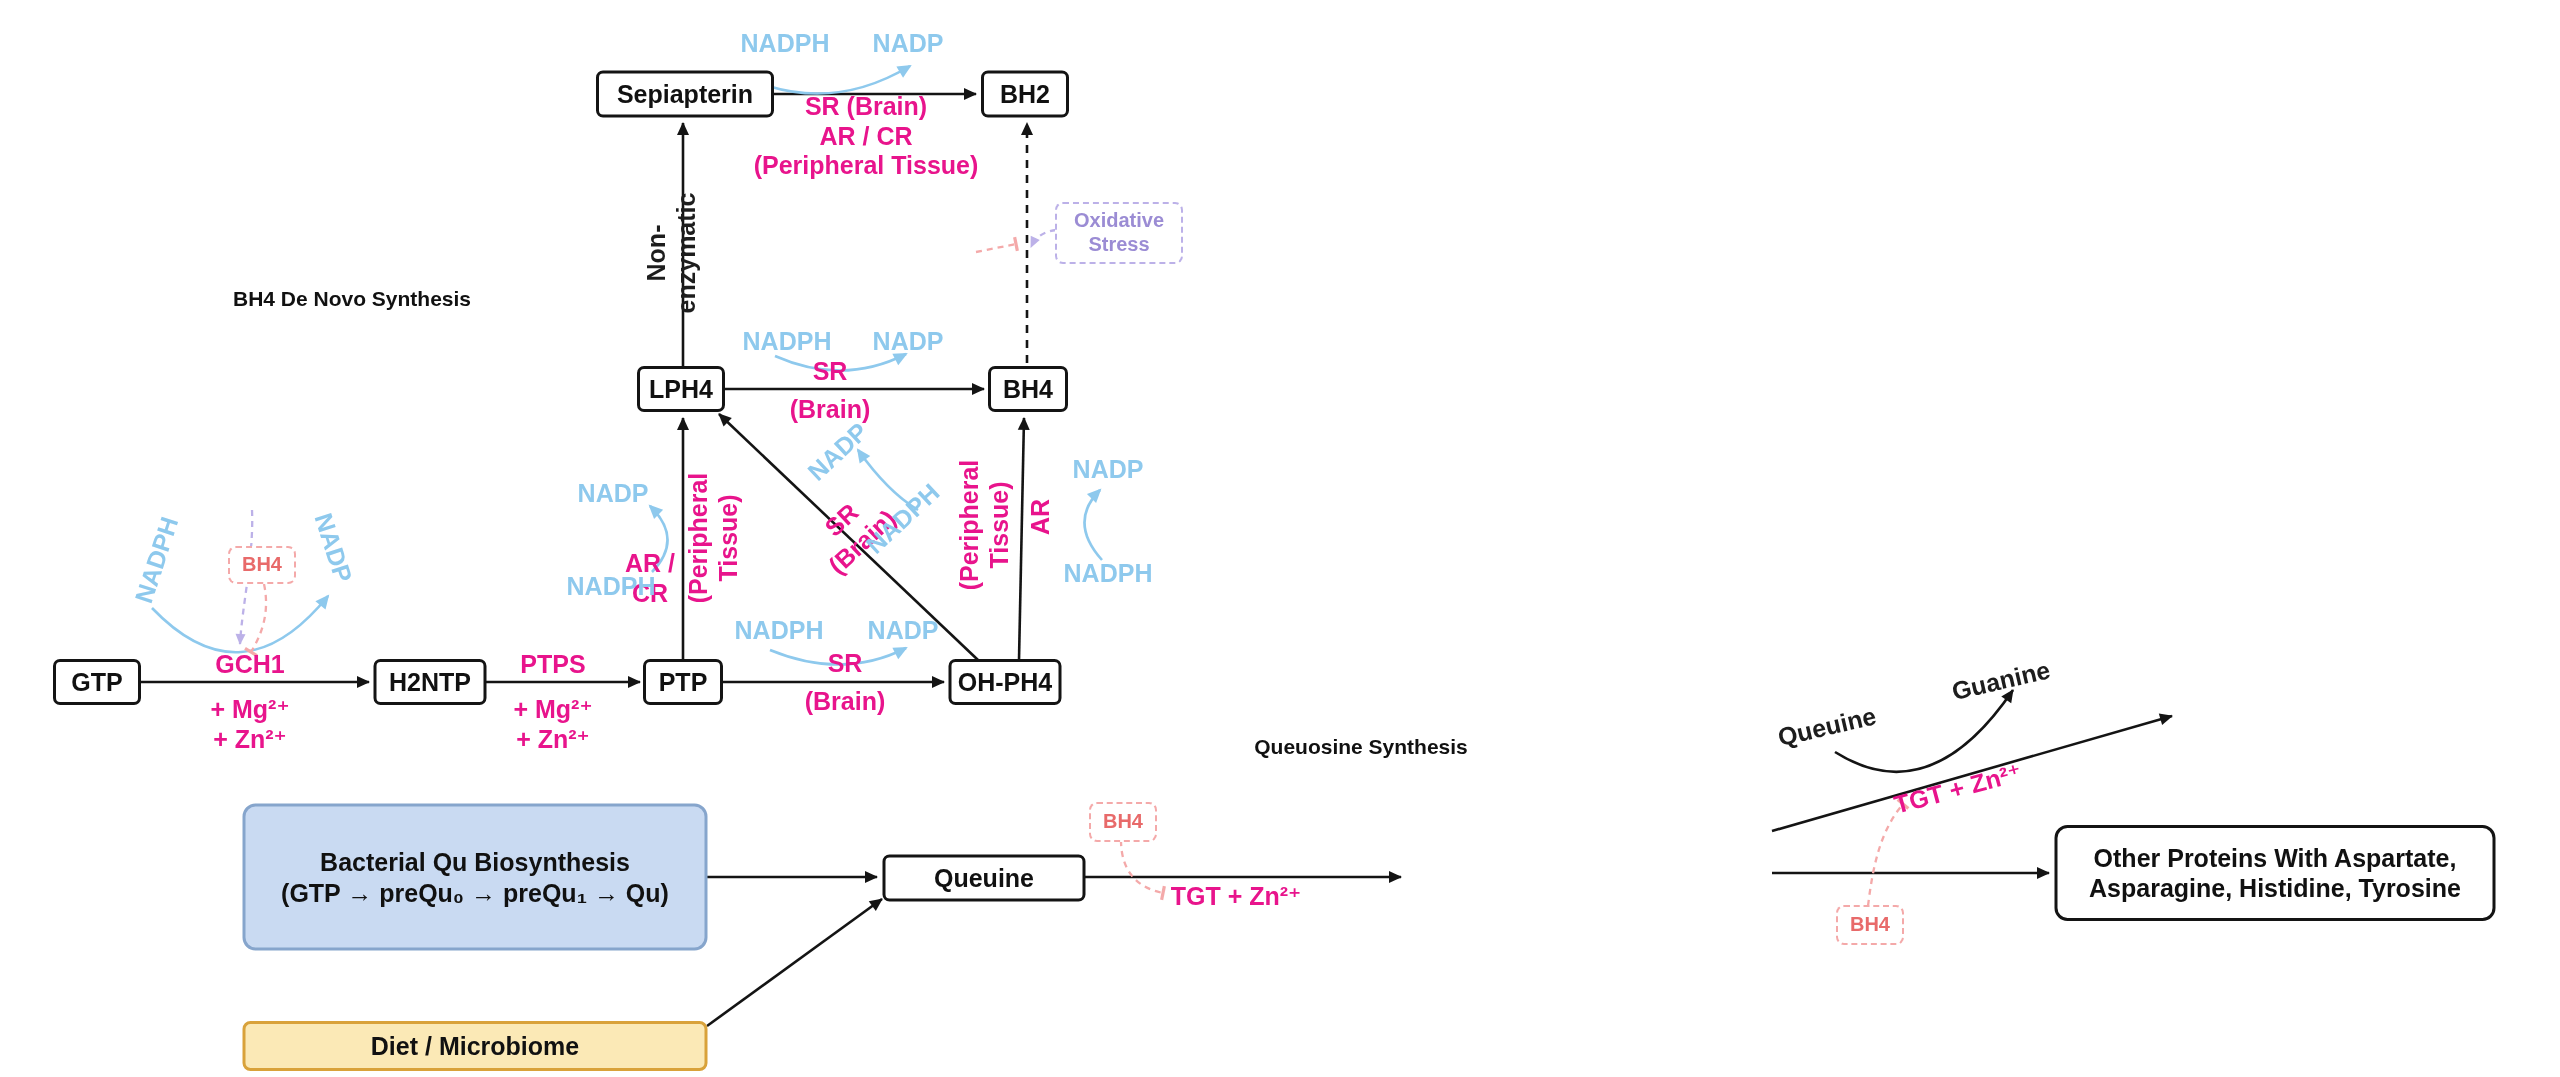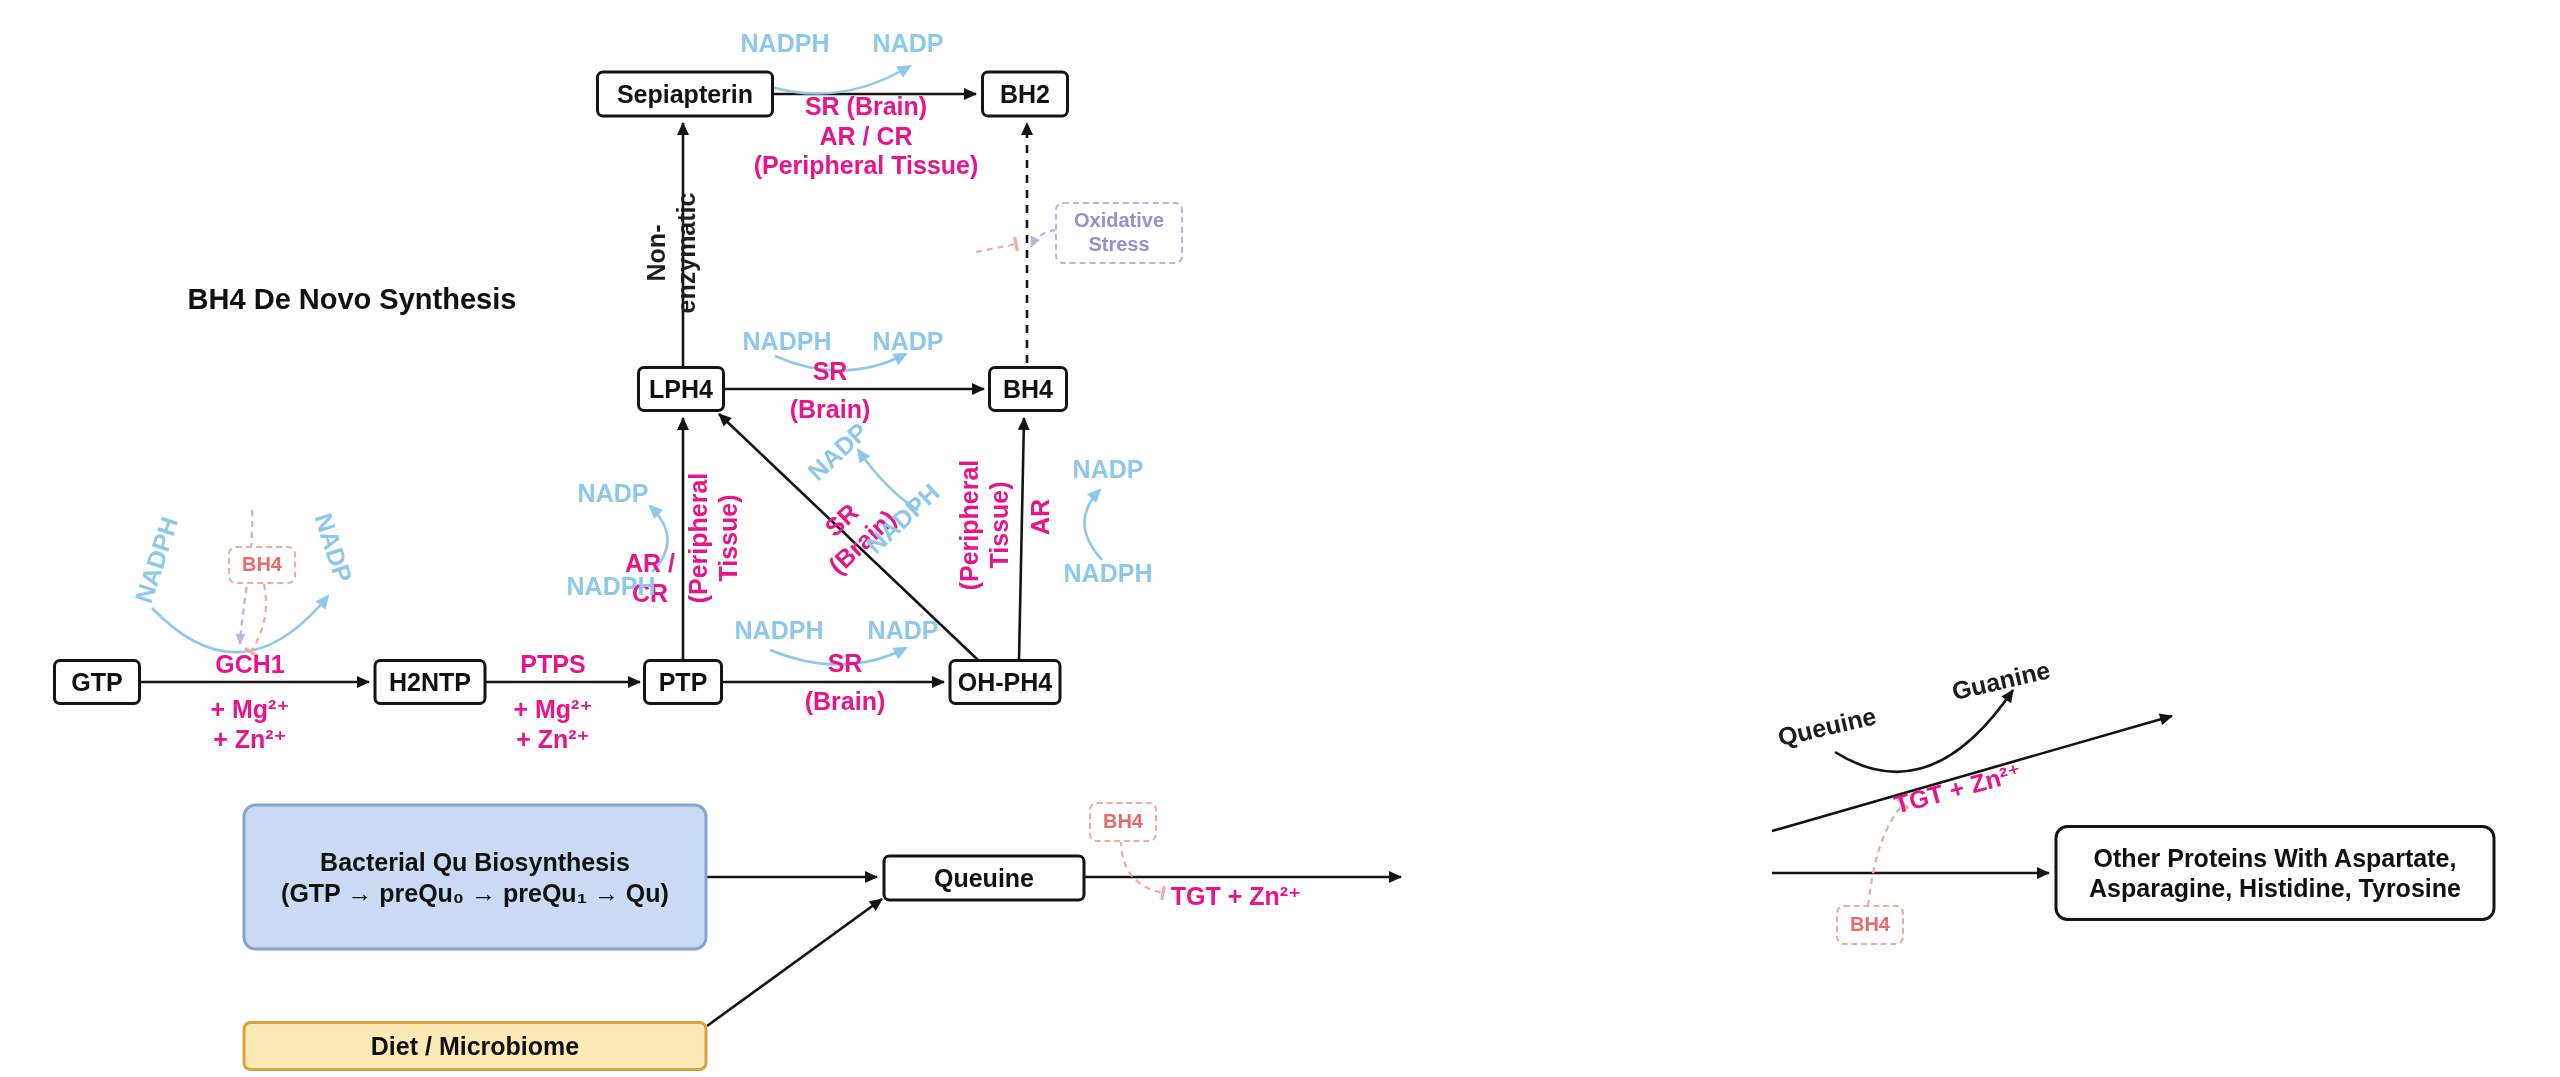--- a/index.html
+++ b/index.html
@@ -8,21 +8,21 @@
     font-family:"Liberation Sans","DejaVu Sans",sans-serif; overflow:hidden;
   }
   svg.arrows{position:absolute; left:0; top:0; width:2560px; height:1077px;}
   .lbl{
     position:absolute; font-weight:bold; white-space:pre-line; text-align:center;
     transform:translate(-50%,-50%) rotate(var(--r,0deg)); line-height:1.18; font-size:25px;
   }
   .cof{color:#8ec9ed;}
   .enz{color:#e8148c;}
   .blk{color:#1d1d1d;}
-  .title{font-size:29px; color:#111;}
+  .title{font-size:21px; color:#111;}
   .node{
     position:absolute; transform:translate(-50%,-50%); background:#fff;
     border:3px solid #141414; border-radius:7px; display:flex; align-items:center; justify-content:center;
     font-weight:bold; font-size:25px; color:#111; white-space:pre-line; text-align:center; line-height:1.22;
   }
   .bigbox{border-radius:13px;}
   .bacterial{background:#c9daf2; border-color:#86a5cc;}
   .diet{background:#fbe9b6; border-color:#d9a23a;}
   .qutrna{background:#d7e8d0; border-color:#3f3f3f; border-width:2.5px;}
   .regbox{
@@ -90,20 +90,21 @@
 
     <g stroke="#f4a9a9" stroke-width="2.3" fill="none" stroke-dasharray="6 5">
       <path d="M264,584 C270,612 262,634 251,652" marker-end="url(#rb)"></path>
       <path d="M976,252 L1016,244" marker-end="url(#rb)"></path>
       <path d="M1121,840 C1121,872 1138,888 1163,893" marker-end="url(#rb)"></path>
       <path d="M1868,906 C1873,864 1881,830 1903,804" marker-end="url(#rb)"></path>
     </g>
   </svg>
 
   <div class="lbl title" style="left:352px; top:299px;">BH4 De Novo Synthesis</div>
+  <div class="lbl title" style="left:1361px; top:747px;">Queuosine Synthesis</div>
 
   <div class="node" style="left:97px;  top:682px; width:82px;  height:40px;">GTP</div>
   <div class="node" style="left:430px; top:682px; width:107px; height:40px;">H2NTP</div>
   <div class="node" style="left:683px; top:682px; width:74px;  height:40px;">PTP</div>
   <div class="node" style="left:1005px;top:682px; width:107px; height:40px;">OH-PH4</div>
   <div class="node" style="left:681px; top:389px; width:82px;  height:40px;">LPH4</div>
   <div class="node" style="left:1028px;top:389px; width:74px;  height:40px;">BH4</div>
   <div class="node" style="left:685px; top:94px;  width:172px; height:41px;">Sepiapterin</div>
   <div class="node" style="left:1025px;top:94px;  width:82px;  height:41px;">BH2</div>
 

